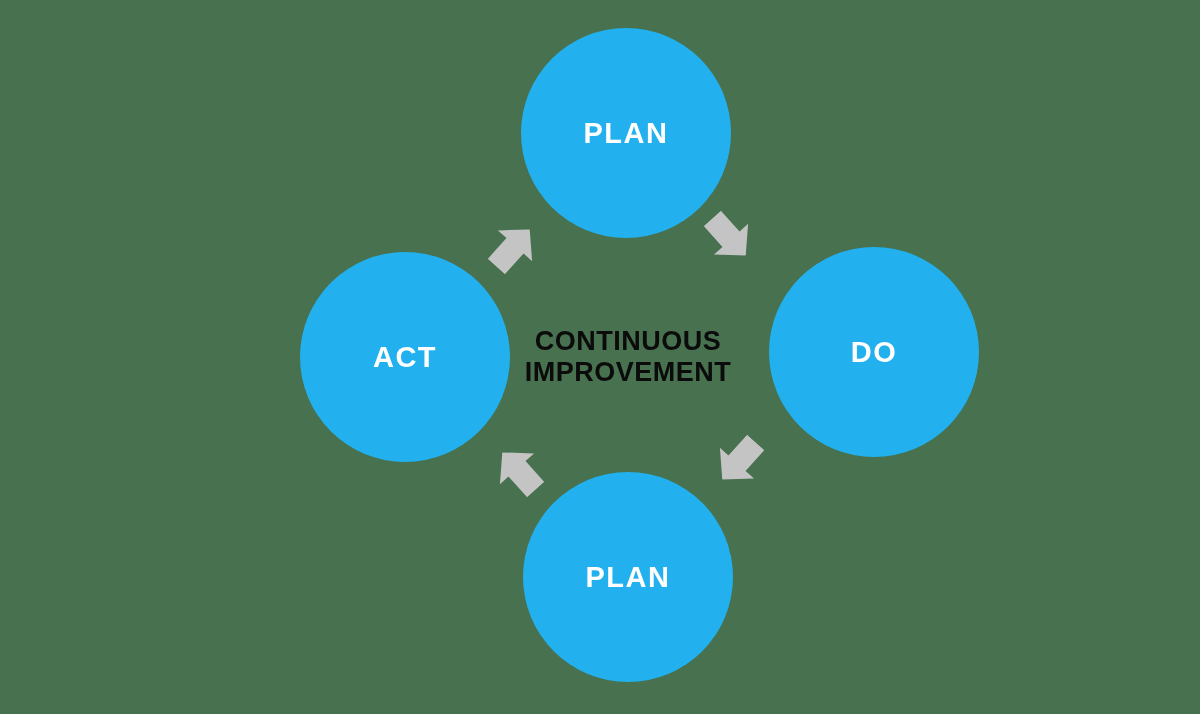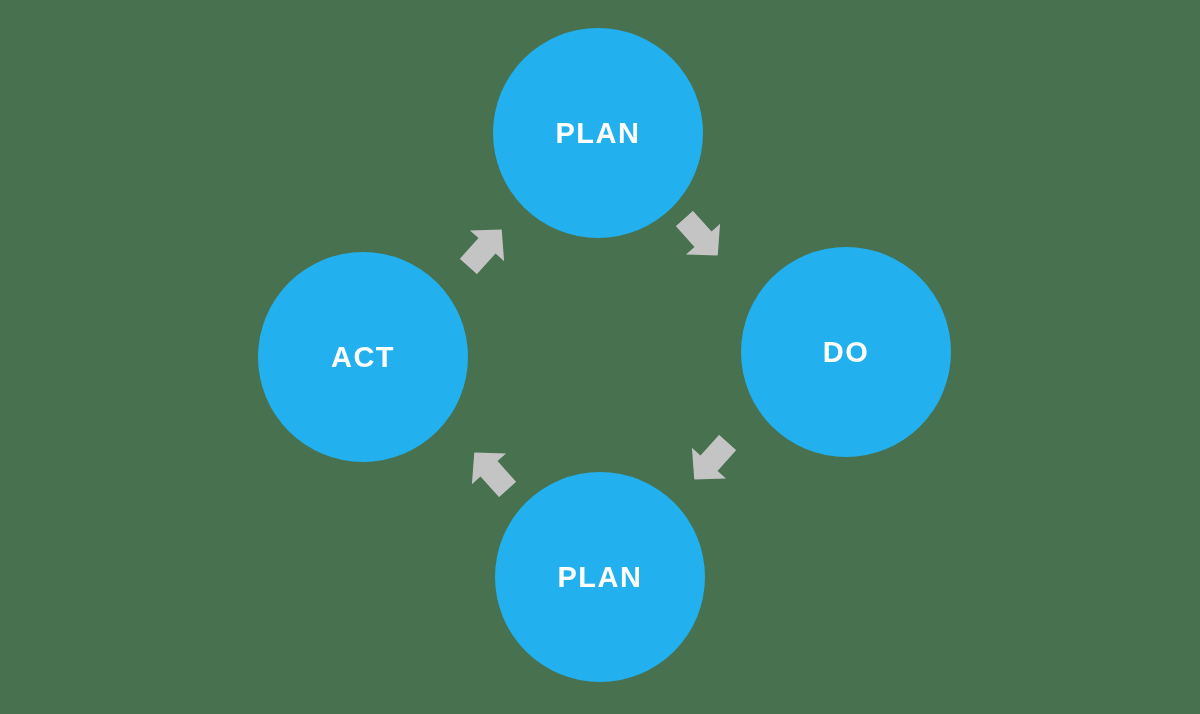--- a/index.html
+++ b/index.html
@@ -10,41 +10,42 @@
     width: 1200px;
     height: 714px;
     overflow: hidden;
     background: var(--page-bg, #47714F);
     font-family: "Liberation Sans", sans-serif;
     position: relative;
   }
   .diagram {
     position: absolute;
     inset: 0;
+    margin-left: 28px;
   }
   .circle {
     position: absolute;
     width: 210px;
     height: 210px;
     border-radius: 50%;
     background: var(--node-fill, #22B1EE);
     display: flex;
     align-items: center;
     justify-content: center;
   }
   .circle .label {
     color: var(--node-text, #FFFFFF);
     font-size: 29px;
     font-weight: bold;
     letter-spacing: 1.5px;
     user-select: none;
   }
   .circle-plan  { left: 493px; top: 28px;  }
   .circle-do    { left: 741px; top: 247px; }
-  .circle-act   { left: 258px; top: 252px; }
+  .circle-act   { left: 272px; top: 252px; }
   .circle-check { left: 495px; top: 472px; }
 
   .center-text {
     position: absolute;
     left: 400px;
     top: 326px;
     width: 400px;
     text-align: center;
     color: var(--center-text, #0B0B0B);
     font-size: 27px;
@@ -81,20 +82,22 @@
 
   <div class="circle circle-check">
     <span class="label">PLAN</span>
   </div>
 
   <div class="circle circle-act">
     <span class="label">ACT</span>
   </div>
 
   <div class="center-text">
+    <div>CONTINUOUS</div>
+    <div>IMPROVEMENT</div>
   </div>
 
   <div class="arrow arrow-tl">
     <svg viewBox="0 0 46 50" aria-hidden="true">
       <polygon points="23,0 46,22 34.5,22 34.5,50 11.5,50 11.5,22 0,22"></polygon>
     </svg>
   </div>
 
   <div class="arrow arrow-tr">
     <svg viewBox="0 0 46 50" aria-hidden="true">

